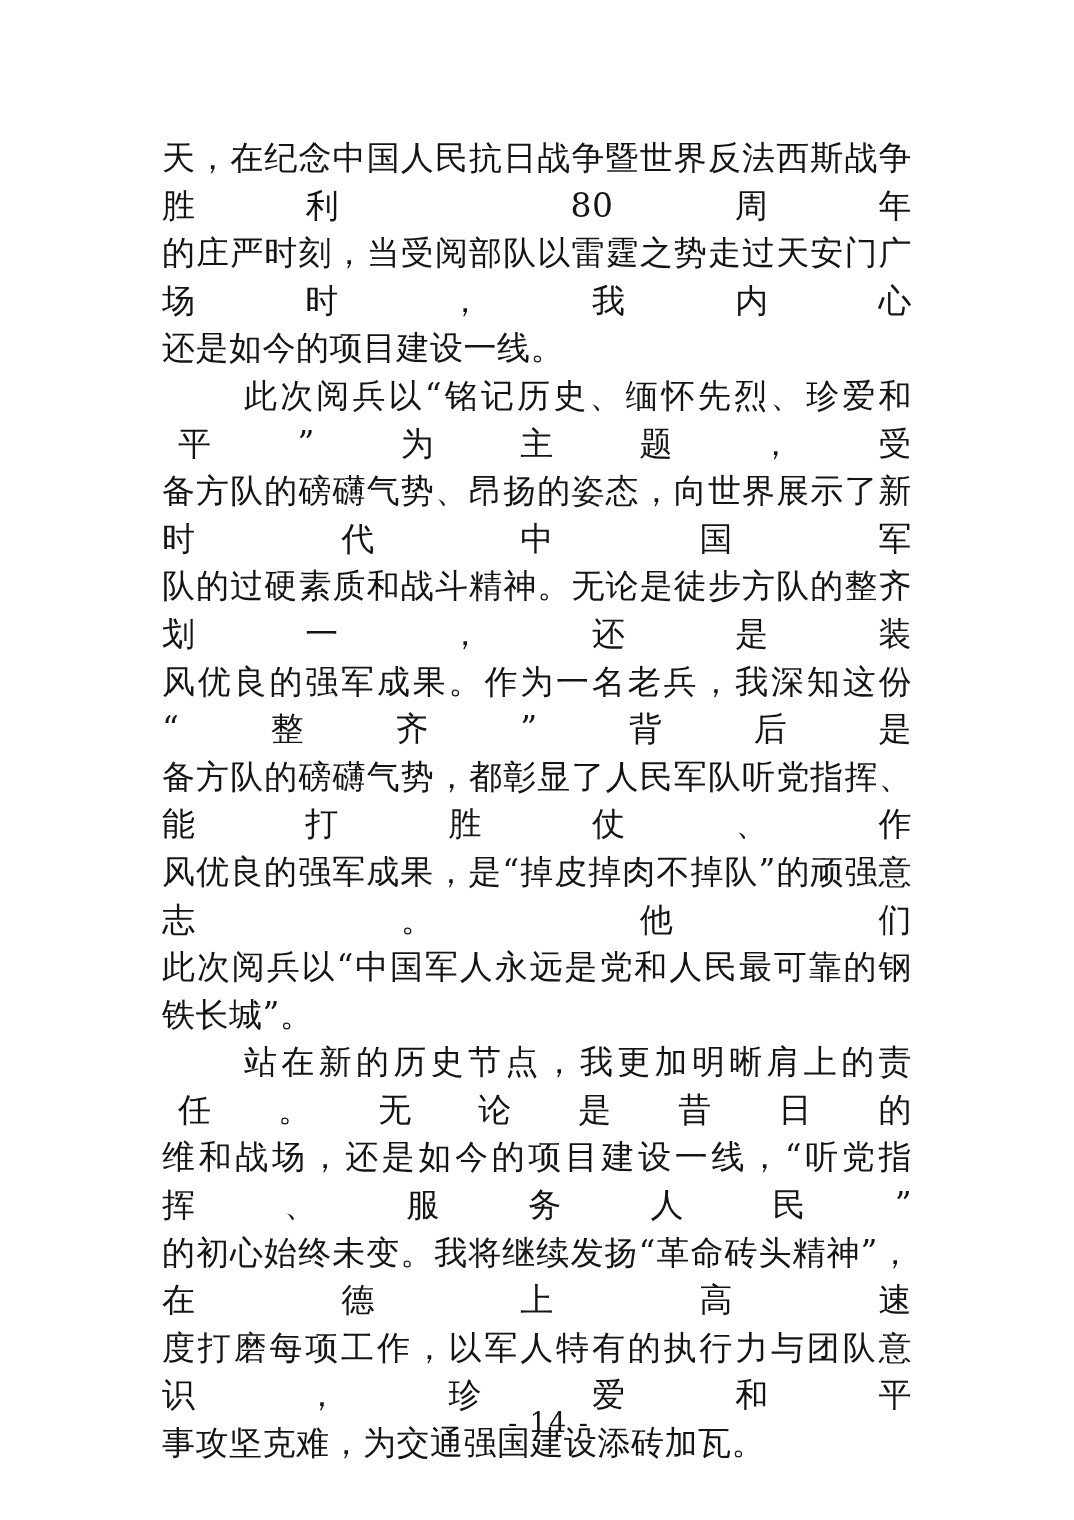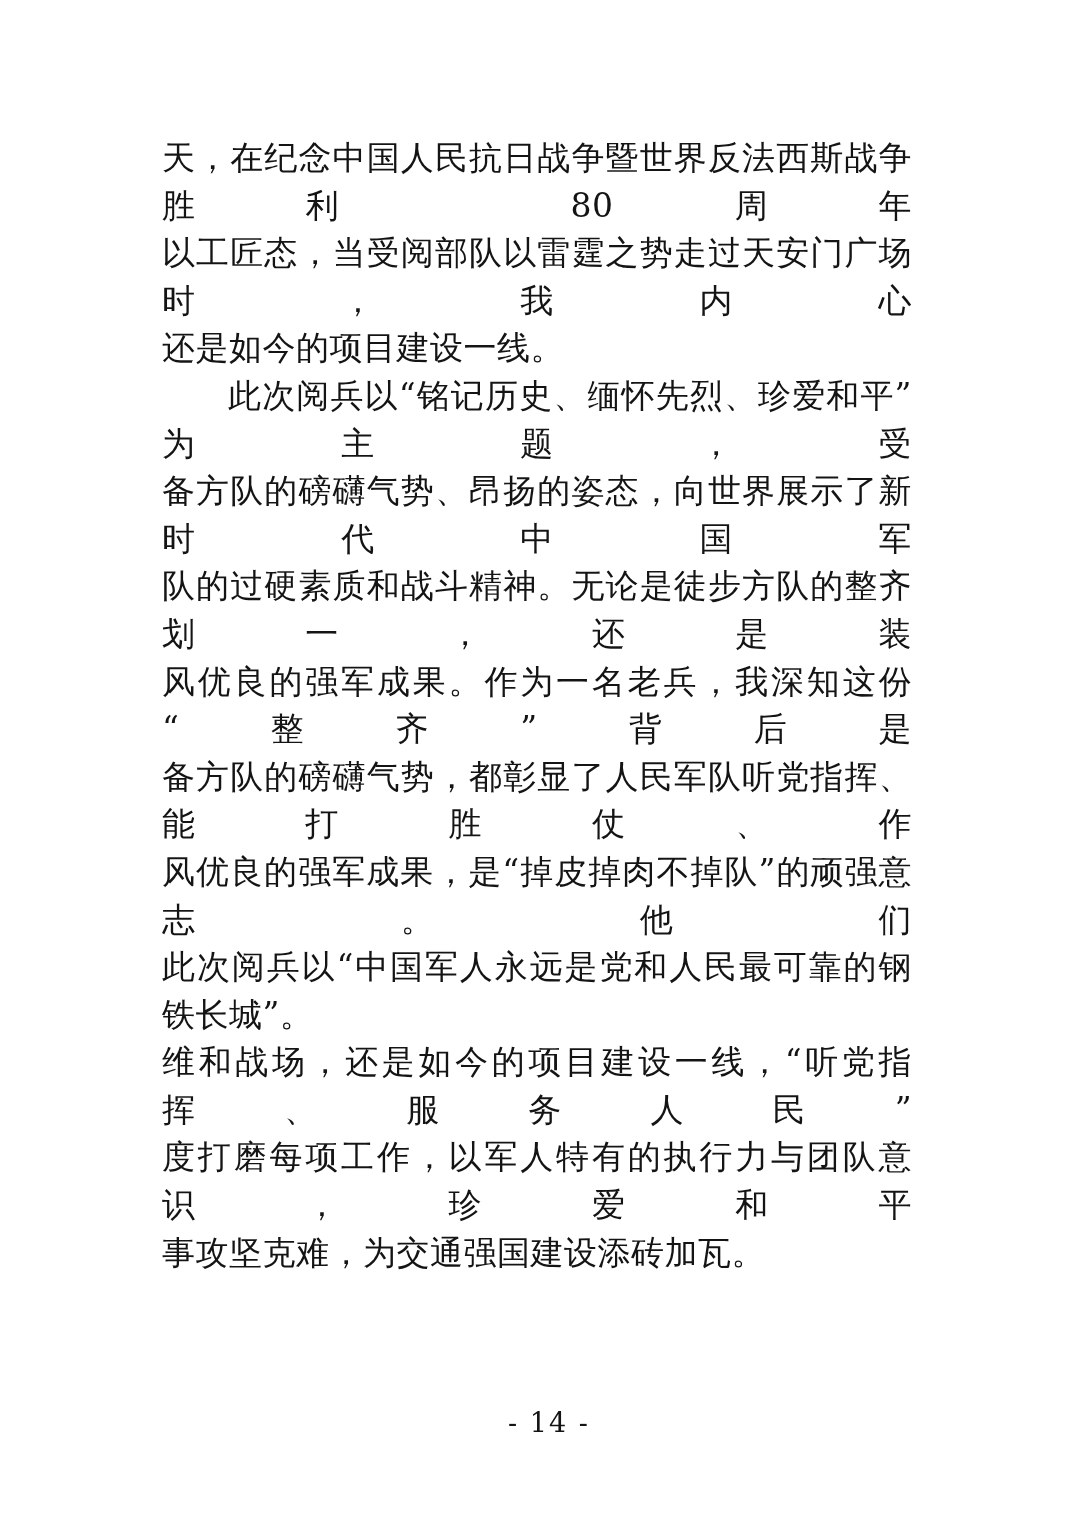--- a/index.html
+++ b/index.html
@@ -30,51 +30,53 @@
   .line {
     font-size: 33px;
     line-height: 47.6px;
     text-align: justify;
     text-align-last: justify;
     letter-spacing: 0.5px;
   }
   
   .paragraph .line.last { text-align-last: left; }
   
-  .paragraph.indent .line.first { text-indent: 2em; }
+  .paragraph.indent .line.first { text-indent: 2em; margin-left: 16px; }
   .footer {
     position: absolute;
     left: 12px;
     top: 1406px;
     width: 1074px;
     text-align: center;
     font-size: 27px;
     line-height: 34px;
     letter-spacing: 2px;
   }
 </style>
 </head>
 <body>
 
 <div class="page">
   <div class="content">
       <div class="block paragraph">
         <div class="line first">天，在纪念中国人民抗日战争暨世界反法西斯战争胜利 80 周年</div>
-        <div class="line">以工匠态，当受阅部队以雷霆之势走过天安门广场时，我内心</div>
+        <div class="line">的庄严时刻，当受阅部队以雷霆之势走过天安门广场时，我内心</div>
         <div class="line last">还是如今的项目建设一线。</div>
       </div>
       <div class="block paragraph indent">
         <div class="line first">此次阅兵以“铭记历史、缅怀先烈、珍爱和平”为主题，受</div>
         <div class="line">备方队的磅礴气势、昂扬的姿态，向世界展示了新时代中国军</div>
         <div class="line">队的过硬素质和战斗精神。无论是徒步方队的整齐划一，还是装</div>
         <div class="line">风优良的强军成果。作为一名老兵，我深知这份“整齐”背后是</div>
         <div class="line">备方队的磅礴气势，都彰显了人民军队听党指挥、能打胜仗、作</div>
         <div class="line">风优良的强军成果，是“掉皮掉肉不掉队”的顽强意志。他们</div>
         <div class="line last">此次阅兵以“中国军人永远是党和人民最可靠的钢铁长城”。</div>
       </div>
       <div class="block paragraph indent">
+        <div class="line first">站在新的历史节点，我更加明晰肩上的责任。无论是昔日的</div>
         <div class="line">维和战场，还是如今的项目建设一线，“听党指挥、服务人民”</div>
+        <div class="line">的初心始终未变。我将继续发扬“革命砖头精神”，在德上高速</div>
         <div class="line">度打磨每项工作，以军人特有的执行力与团队意识，珍爱和平</div>
         <div class="line last">事攻坚克难，为交通强国建设添砖加瓦。</div>
       </div>
     </div>
   <div class="footer">- 14 -</div>
 </div>
 
 </body></html>

